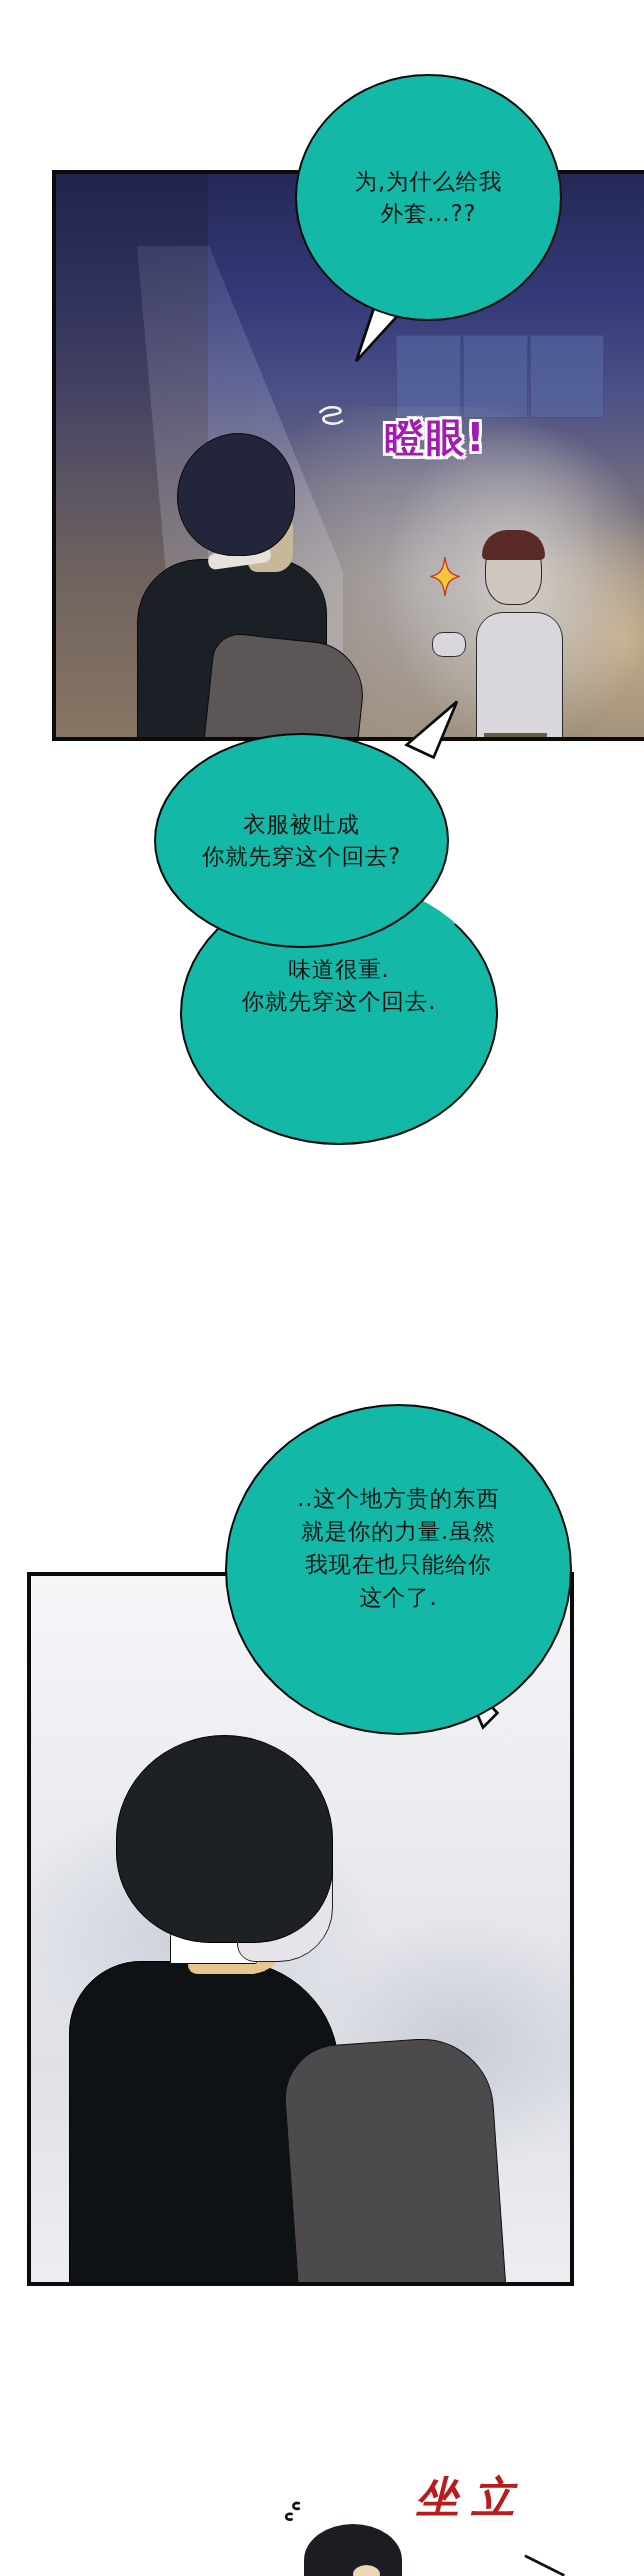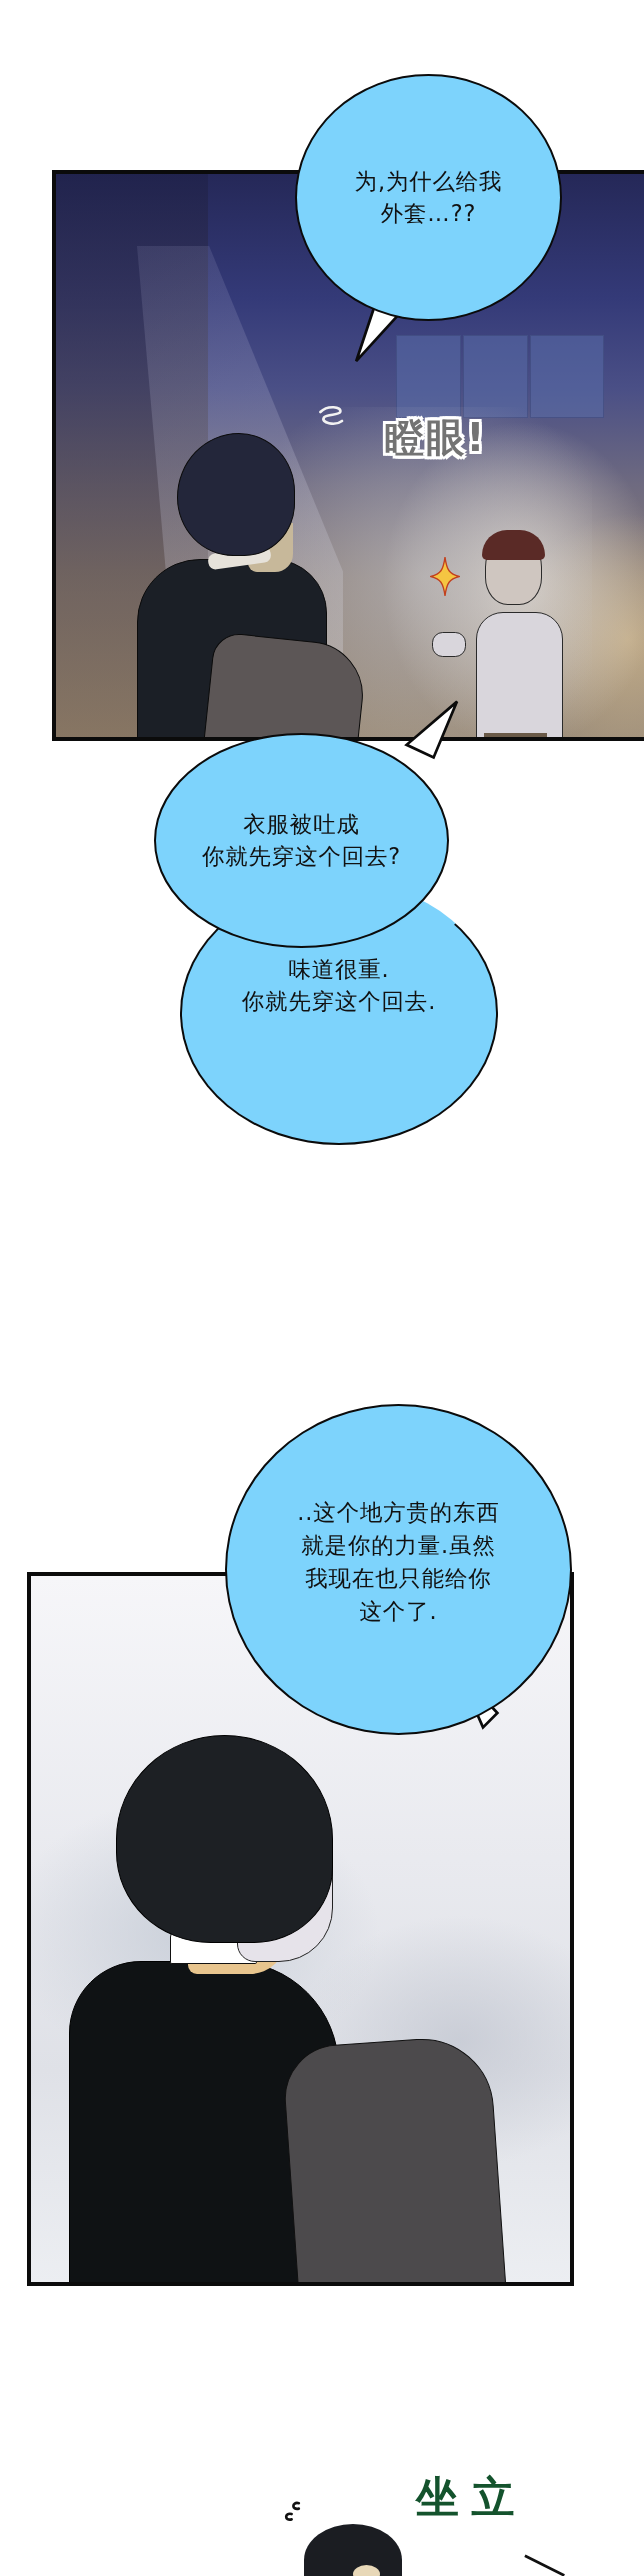--- a/index.html
+++ b/index.html
@@ -44,30 +44,30 @@
     .c2-hair { left: 426px; top: 356px; width: 63px; height: 30px; background: #5a2a26;
       border-radius: 36px 36px 7.2px 7.2px; }
     .c2-hand { left: 376px; top: 458px; width: 32px; height: 23px; background: #d9d6dc;
       border: 1.8px solid #2a2a2a; border-radius: 10.7px; }
     .c2-pants { left: 428px; top: 559px; width: 63px; height: 27px; background: #6a5a48; }
 
     .sparkle { left: 374px; top: 382px; width: 30px; height: 41px; }
     .squiggle { left: 259px; top: 229px; width: 36px; height: 27px; }
 
     
-    .bubble { position: absolute; background: #7dd3fc; border: 2.7px solid #0b0b0b;
+    .bubble { position: absolute; background: #14b8a6; border: 2.7px solid #0b0b0b;
       border-radius: 50%; box-sizing: border-box; }
     .bubble-text { position: absolute; left: 0; right: 0; text-align: center; color: #111;
       font-size: 22.4px; line-height: 32px; white-space: pre-line; letter-spacing: 0.9px; }
 
     #bubble1 { left: 295px; top: 74px; width: 267px; height: 247px; }
     #bubble1 .bubble-text { top: 89px; }
     .tail1 { left: 340px; top: 300px; width: 81px; height: 63px; }
 
-    .sfx-stare { left: 385px; top: 411px; font-size: 39px; font-weight: bold; color: #737373;
+    .sfx-stare { left: 385px; top: 411px; font-size: 39px; font-weight: bold; color: #a21caf;
       letter-spacing: 1.8px;
       text-shadow: 2.7px 0 #fff, -2.7px 0 #fff, 0 2.7px #fff, 0 -2.7px #fff, 2.7px 2.7px #fff, -2.7px -2.7px #fff, 2.7px -2.7px #fff, -2.7px 2.7px #fff; }
 
     #bubble2a { left: 154px; top: 733px; width: 295px; height: 215px; }
     #bubble2a .bubble-text { top: 73px; }
     #bubble2b { left: 180px; top: 881px; width: 318px; height: 264px; border-top-color: transparent; }
     #bubble2b .bubble-text { top: 70px; }
     .tail2 { left: 394px; top: 698px; width: 72px; height: 63px; }
 
     
@@ -83,30 +83,30 @@
     .c3-face { left: 206px; top: 259px; width: 94px; height: 125px; background: #e6e3ea;
       border-radius: 18px 36px 54px 18px; border: 1.8px solid #222; }
     .c3-neck { left: 157px; top: 309px; width: 98px; height: 89px; background: #e8c58e;
       border-radius: 0 0 36px 9px; }
     .c3-collar { left: 139px; top: 352px; width: 85px; height: 34px; background: #ffffff;
       border: 1.8px solid #111; border-radius: 9px 9px 1.8px 1.8px; }
     .c3-coat { left: 259px; top: 465px; width: 206px; height: 259px; background: #4c4a4c;
       border: 1.8px solid #111; border-radius: 54px 72px 0 0; transform: rotate(-4deg); }
 
     #bubble3 { left: 225px; top: 1404px; width: 347px; height: 331px; }
-    #bubble3 .bubble-text { top: 90px; line-height: 33px; }
+    #bubble3 .bubble-text { top: 76px; line-height: 33px; }
     .tail3 { left: 447px; top: 1668px; width: 54px; height: 63px; }
 
     
     .chibi-head { left: 304px; top: 2524px; width: 98px; height: 72px; background: #1b1d22;
       border-radius: 55% 55% 0 0; }
     .chibi-face { left: 353px; top: 2565px; width: 27px; height: 18px; background: #e8d8b8; border-radius: 50%; }
     .chibi-squiggle { left: 279px; top: 2496px; width: 36px; height: 36px; }
-    .sfx-sit { left: 416px; top: 2469px; font-size: 43px; color: #14532d; font-weight: bold;
-      letter-spacing: 12.5px; }
+    .sfx-sit { left: 416px; top: 2469px; font-size: 43px; color: #b91c1c; font-weight: bold;
+      letter-spacing: 12.5px; font-style: italic; }
     .chibi-line { left: 523px; top: 2554px; width: 45px; height: 22.4px; }
   </style>
 </head>
 <body>
 
 <div id="panel1" class="panel">
   <div class="abs p1-wall"></div>
   <div class="abs p1-beam"></div>
   <div class="abs p1-window" style="left:340px;width:63px;"></div>
   <div class="abs p1-window" style="left:407px;width:63px;"></div>

